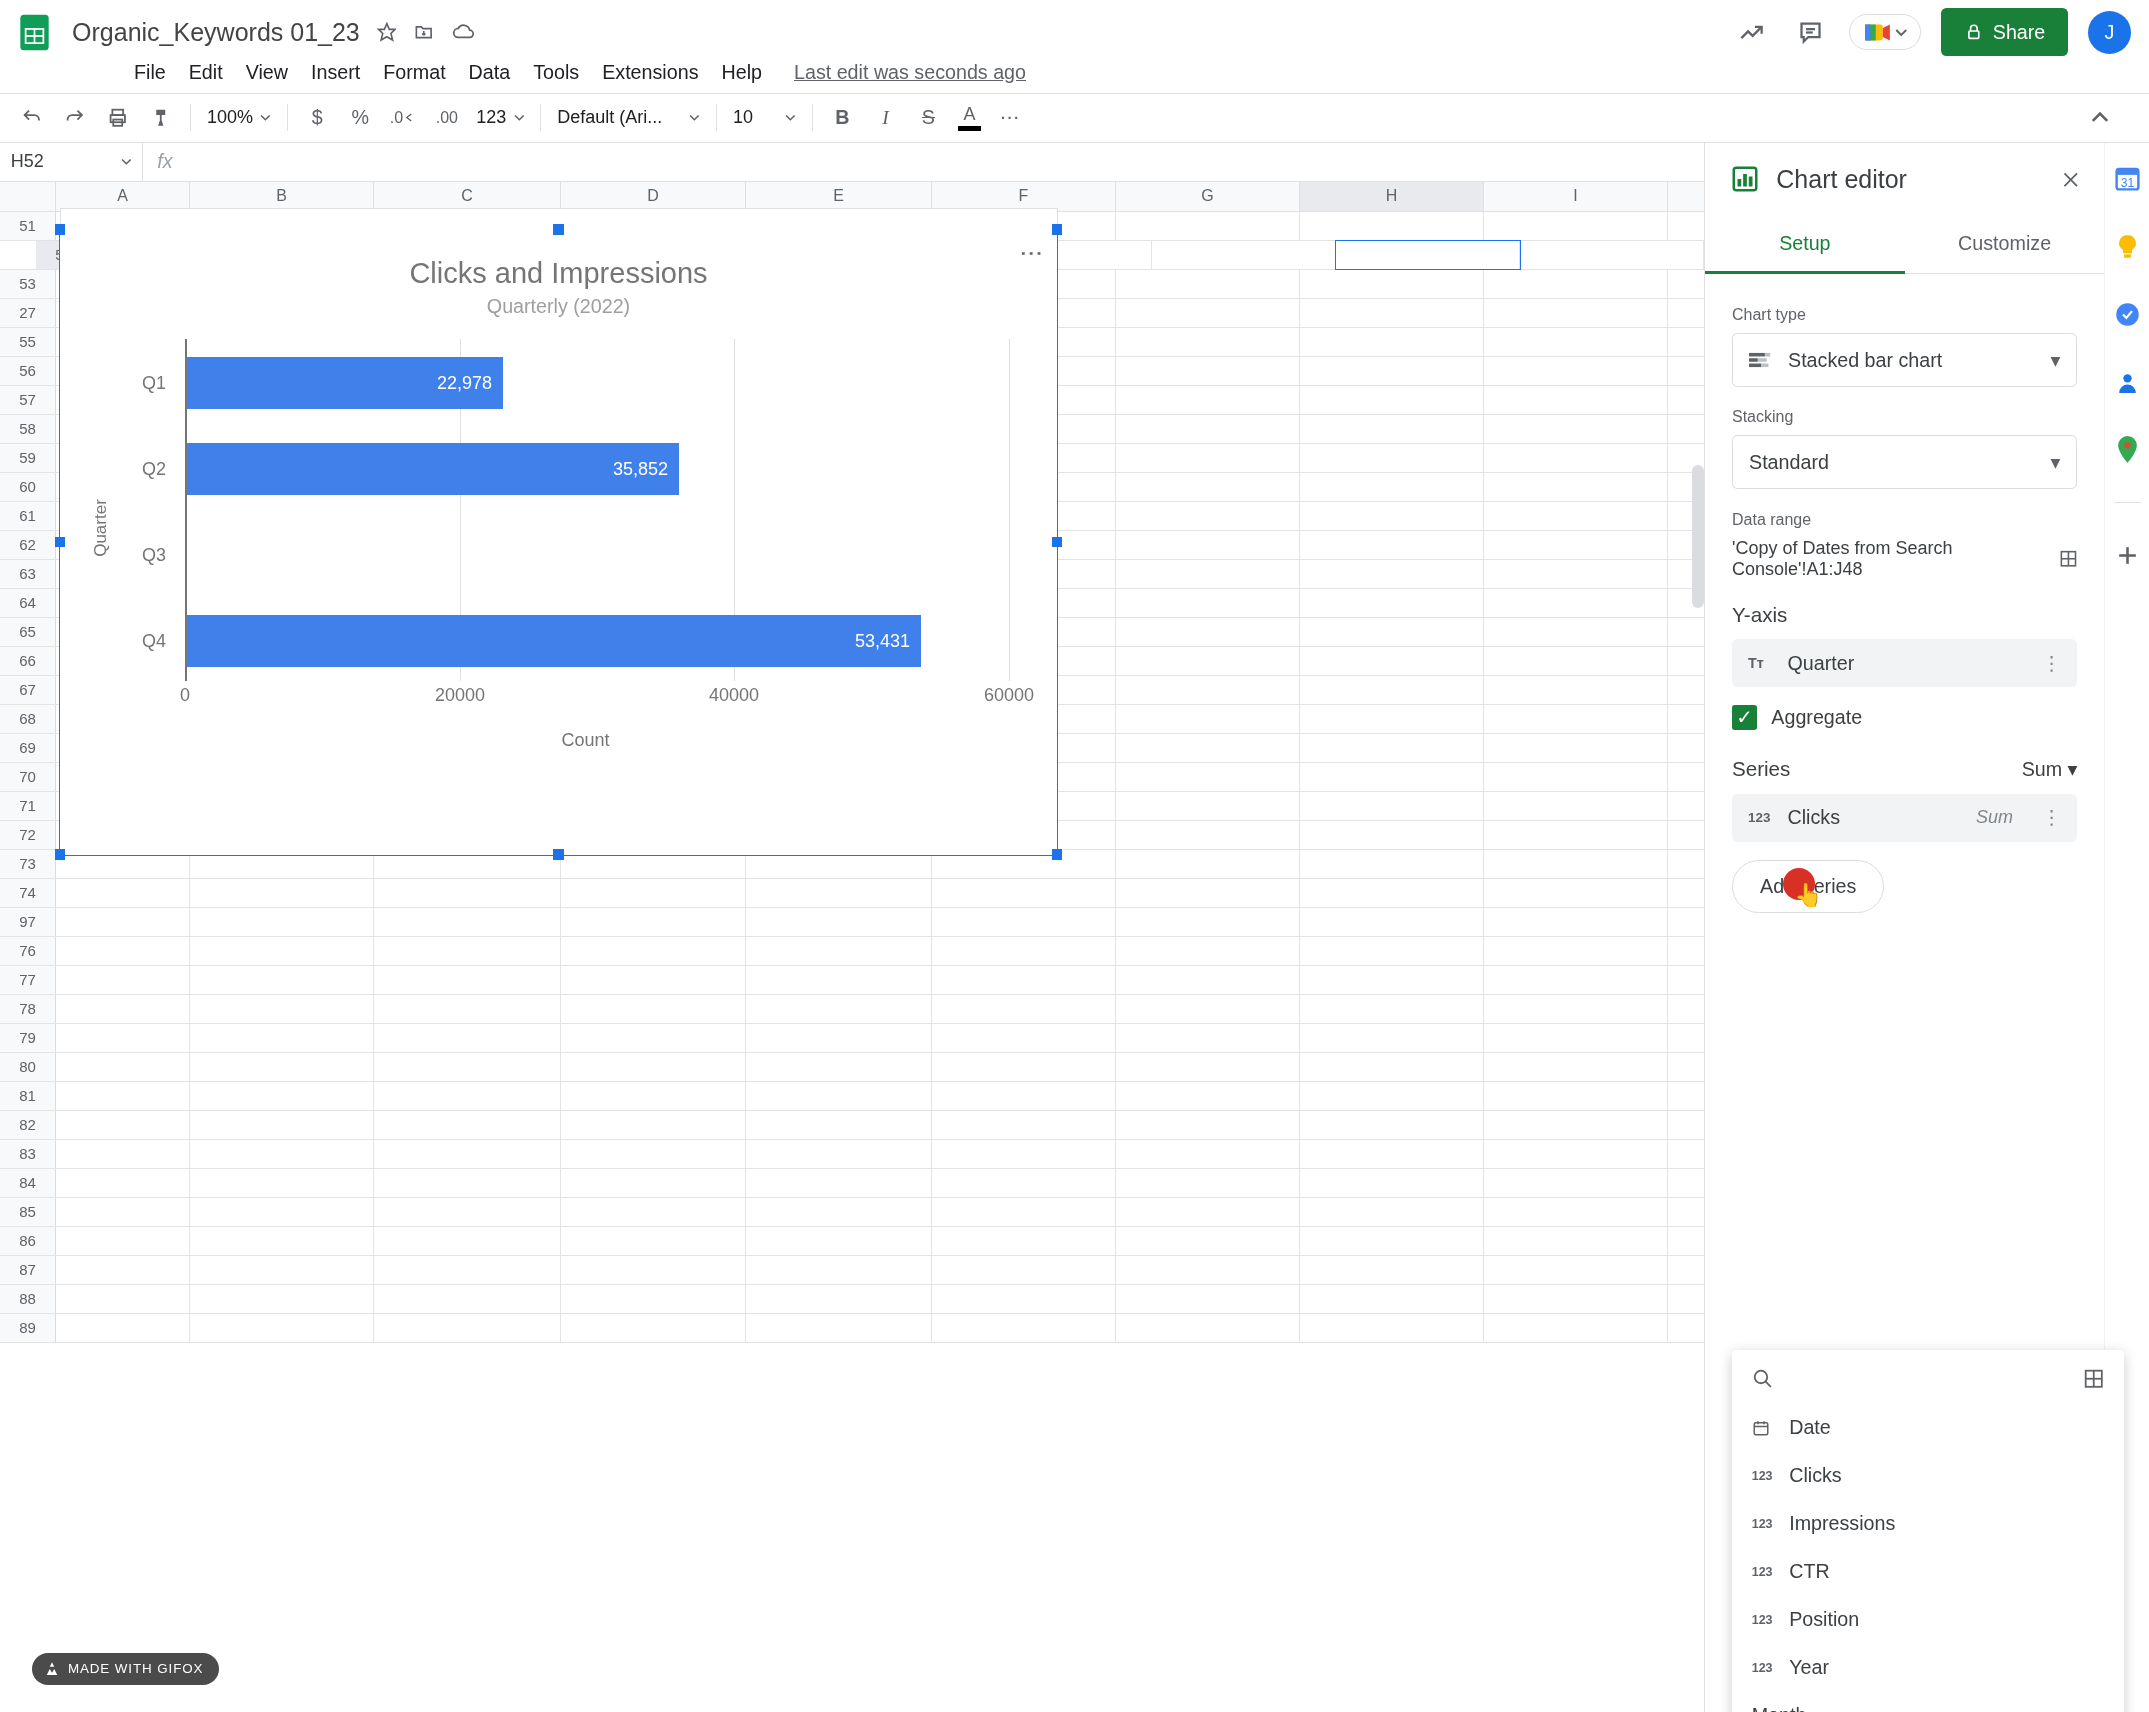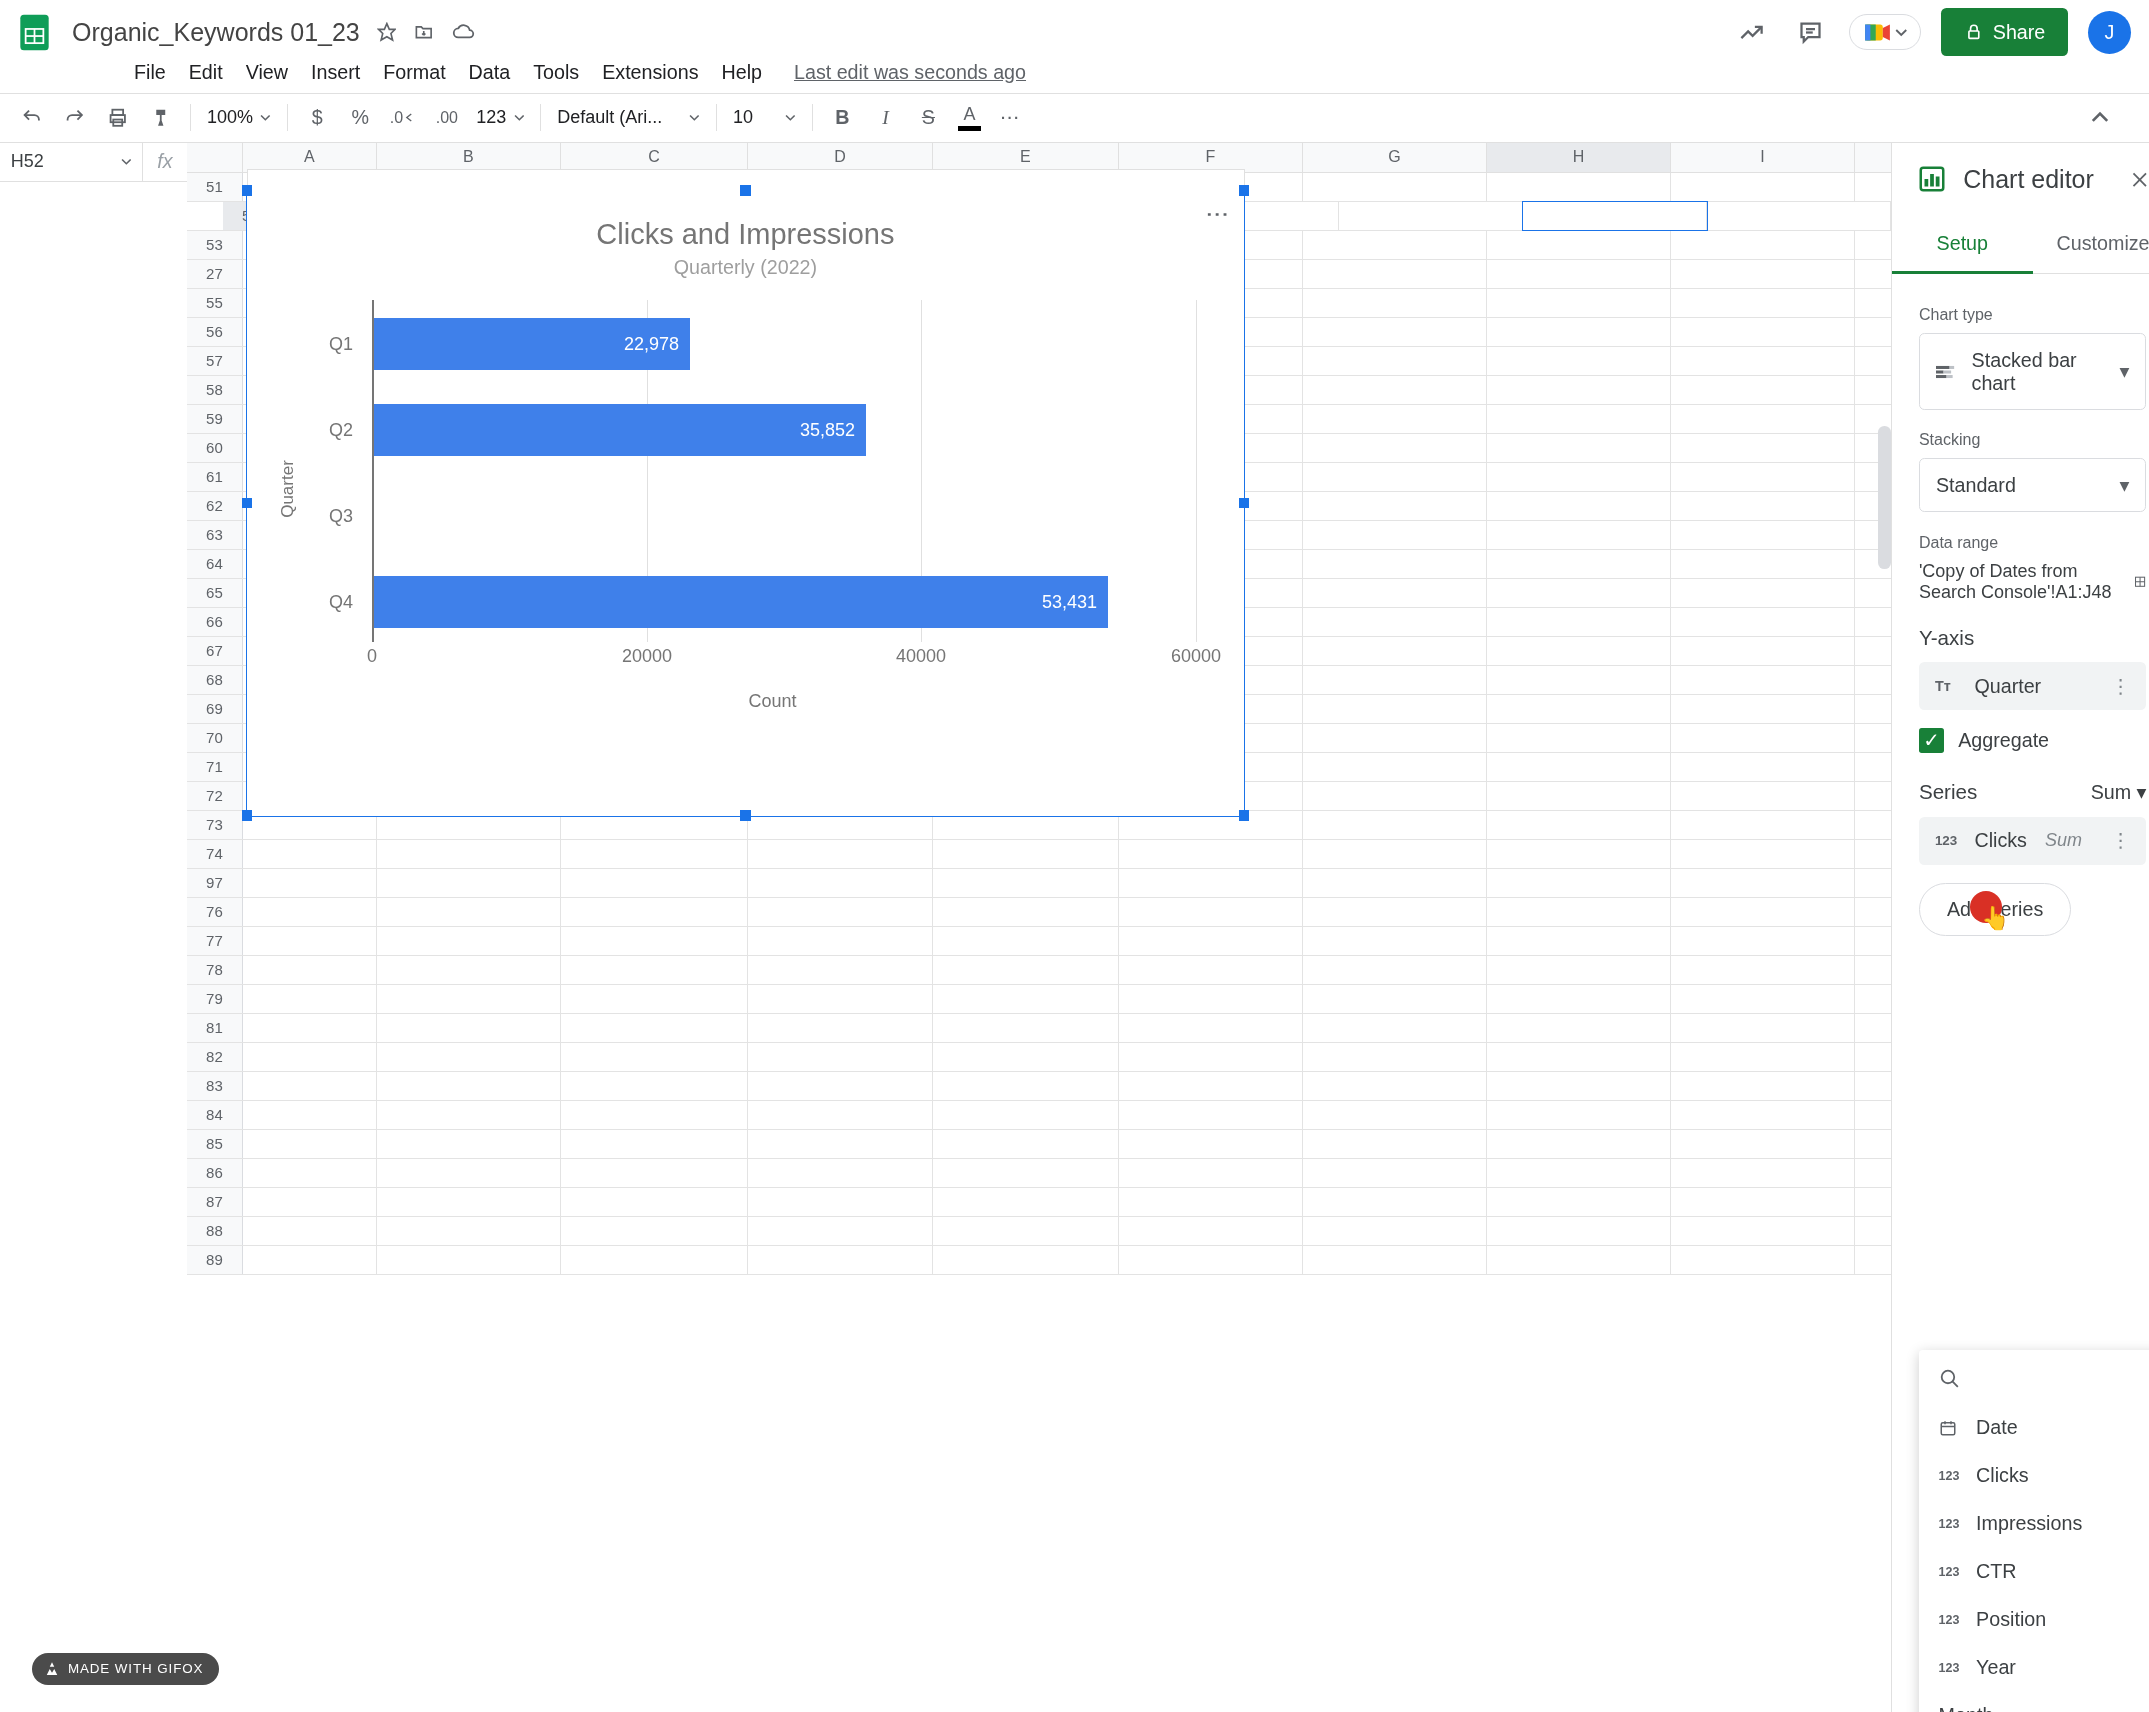--- a/index.html
+++ b/index.html
@@ -29,21 +29,21 @@
 .toolbar { display:flex; align-items:center; gap:16px; padding:7.2px 18px; border-top:0.9px solid #e0e0e0; border-bottom:0.9px solid #e0e0e0; color:#5f6368; height:50px; }
 .tool-btn { display:flex; align-items:center; justify-content:center; min-width:27px; height:32px; font-size:18px; }
 .tool-sep { width:0.9px; height:27px; background:#e0e0e0; }
 .zoom-sel, .font-sel, .size-sel { display:flex; align-items:center; gap:7.2px; font-size:18px; color:#202124; }
 .toolbar-collapse { margin-left:auto; margin-right:18px; }
 .text-color-btn { display:flex; flex-direction:column; align-items:center; gap:0.9px; }
 .text-color-underline { width:23px; height:4.5px; background:#000; }
 
 
 .main { display:flex; flex:1; overflow:hidden; }
-.sheet-area { flex:1; position:relative; display:flex; flex-direction:row; border-right:0.9px solid #e0e0e0;justify-content:center; }
+.sheet-area { flex:1; position:relative; display:flex; flex-direction:column; border-right:0.9px solid #e0e0e0;justify-content:center; }
 .name-fx-row { display:flex; align-items:center; border-bottom:0.9px solid #e0e0e0; height:39px; }
 .name-box { width:143px; padding:0 10.7px; display:flex; align-items:center; justify-content:space-between; font-size:18px; color:#3c4043; border-right:0.9px solid #e0e0e0; height:100%; }
 .fx-box { padding:0 14.3px; color:#9aa0a6; font-style:italic; font-size:19.7px; }
 
 
 .grid-wrap { position:relative; flex:1; overflow:hidden; }
 .col-headers { display:flex; height:30px; background:#f8f9fa; border-bottom:0.9px solid #e0e0e0; }
 .corner { width:56px; border-right:0.9px solid #e0e0e0; }
 .col-h { border-right:0.9px solid #e0e0e0; display:flex; align-items:center; justify-content:center; font-size:16px; color:#5f6368; }
 .rows { position:relative; }
@@ -633,20 +633,32 @@
               <div class="cell" style="width: 187px;"></div>
               <div class="cell" style="width: 185px;"></div>
               <div class="cell" style="width: 186px;"></div>
               <div class="cell" style="width: 184px;"></div>
               <div class="cell" style="width: 184px;"></div>
               <div class="cell" style="width: 184px;"></div>
               <div class="cell" style="width: 184px;"></div>
             </div>
             <div class="row">
               <div class="row-h">79</div>
+              <div class="cell" style="width: 134px;"></div>
+              <div class="cell" style="width: 184px;"></div>
+              <div class="cell" style="width: 187px;"></div>
+              <div class="cell" style="width: 185px;"></div>
+              <div class="cell" style="width: 186px;"></div>
+              <div class="cell" style="width: 184px;"></div>
+              <div class="cell" style="width: 184px;"></div>
+              <div class="cell" style="width: 184px;"></div>
+              <div class="cell" style="width: 184px;"></div>
+            </div>
+            <div class="row">
+              <div class="row-h">80</div>
               <div class="cell" style="width: 134px;"></div>
               <div class="cell" style="width: 184px;"></div>
               <div class="cell" style="width: 187px;"></div>
               <div class="cell" style="width: 185px;"></div>
               <div class="cell" style="width: 186px;"></div>
               <div class="cell" style="width: 184px;"></div>
               <div class="cell" style="width: 184px;"></div>
               <div class="cell" style="width: 184px;"></div>
               <div class="cell" style="width: 184px;"></div>
             </div>

